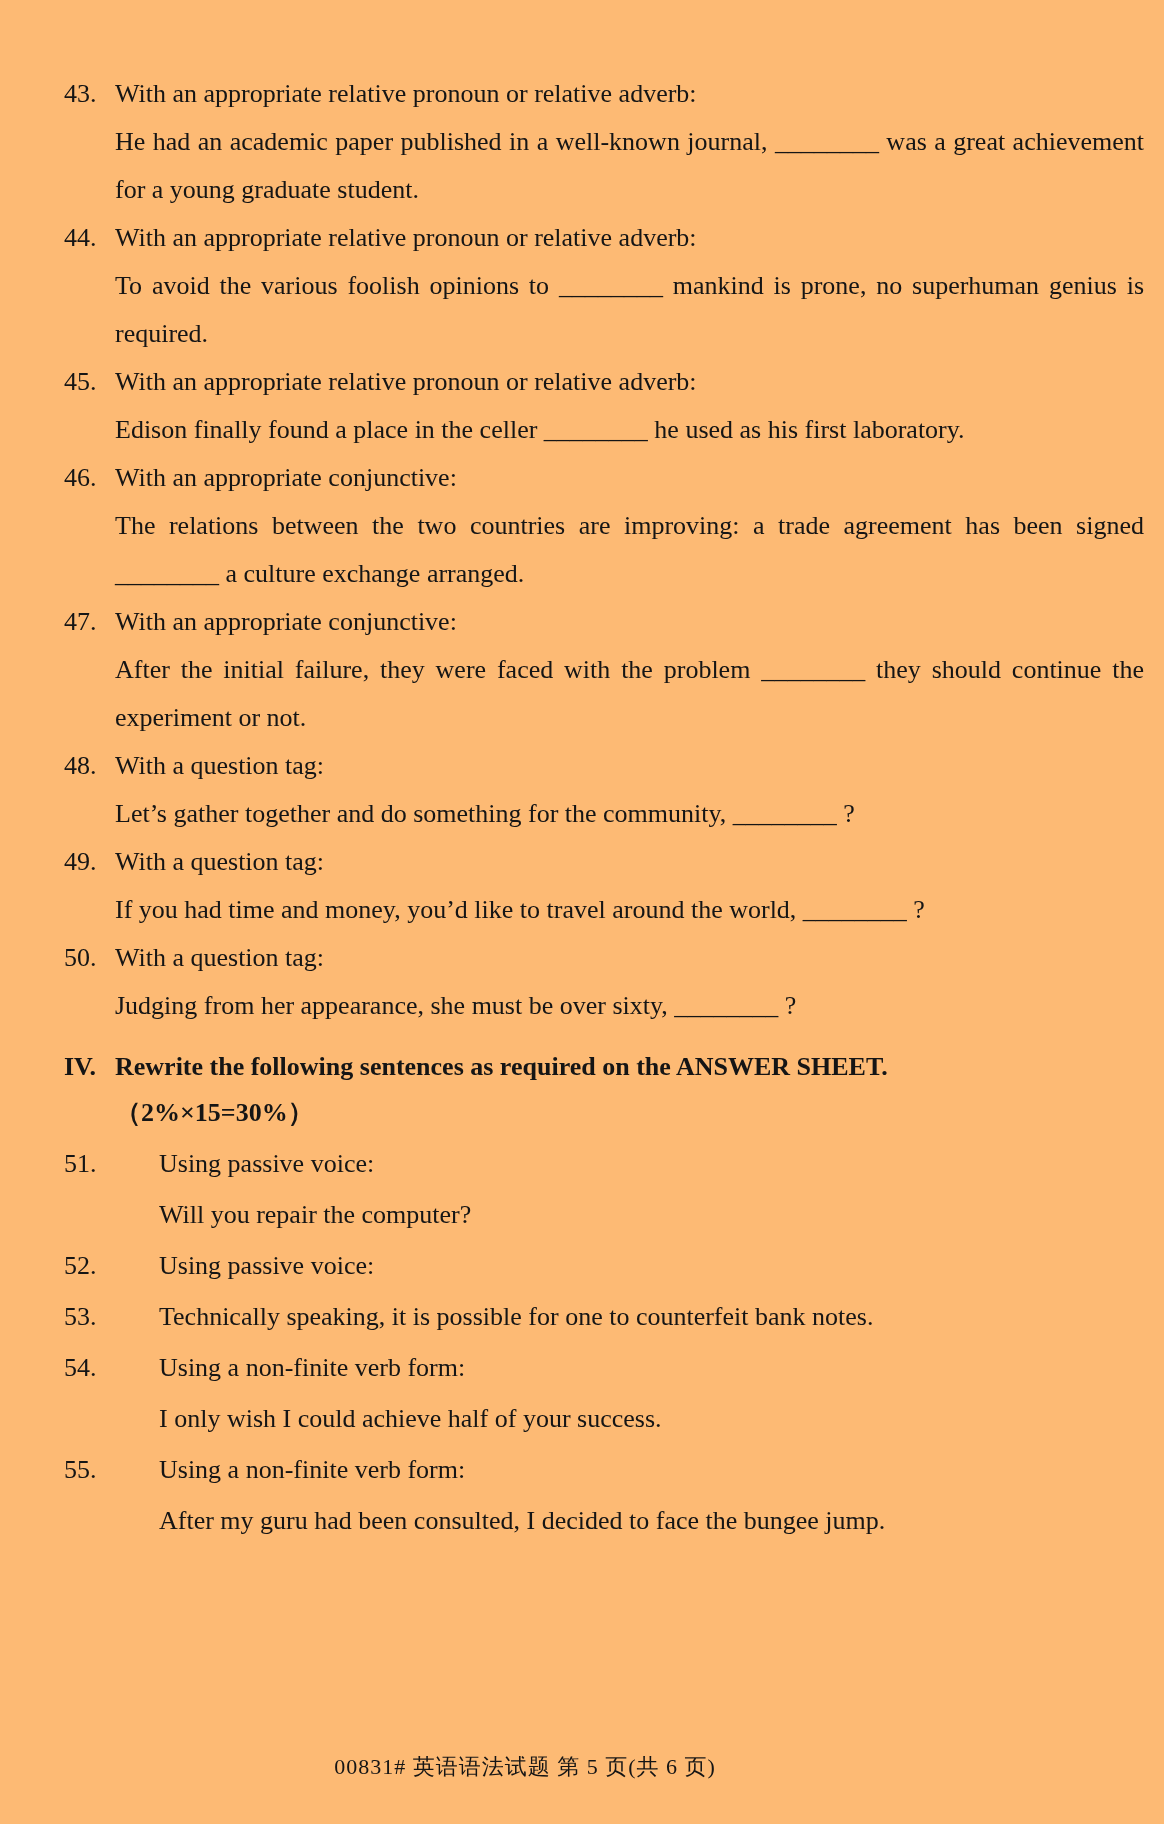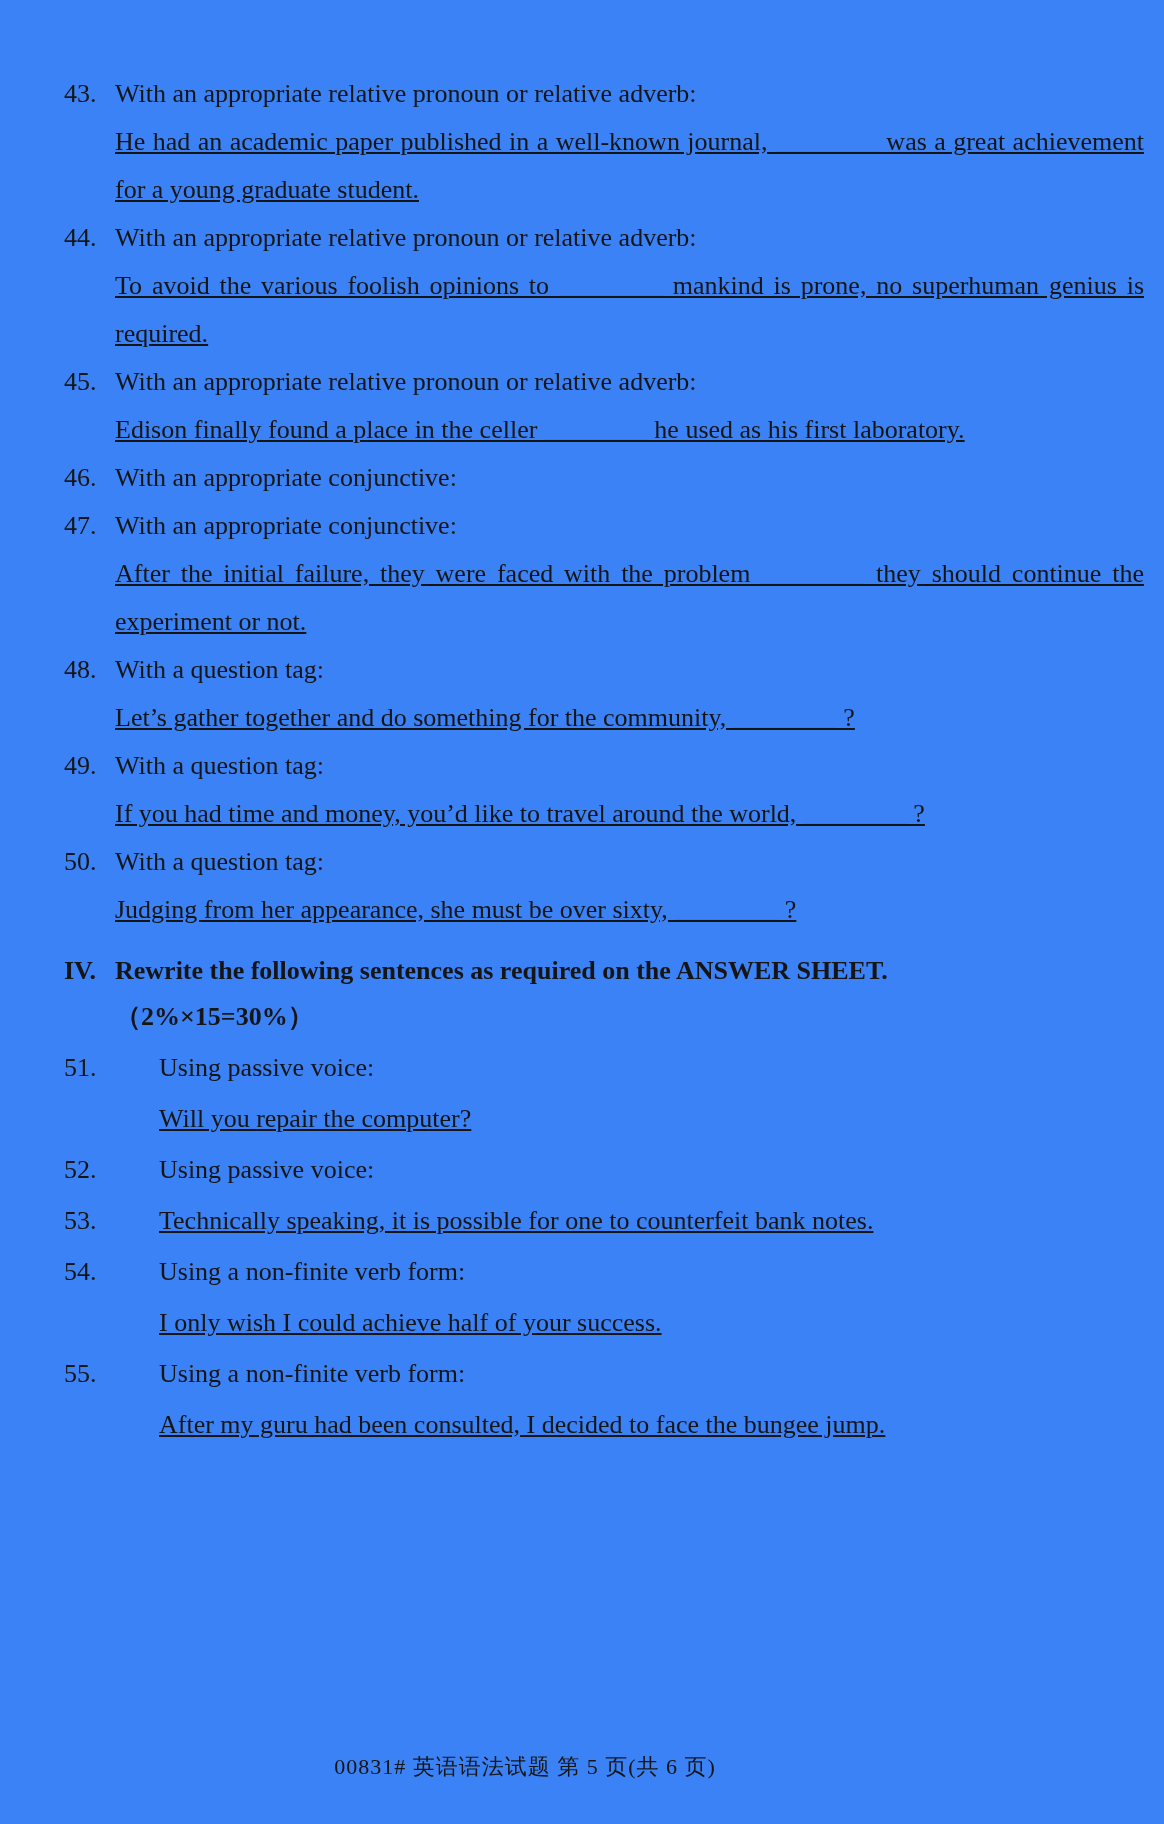--- a/index.html
+++ b/index.html
@@ -5,21 +5,21 @@
   html, body {
     margin: 0;
     padding: 0;
     background: #ffffff;
   }
   .page {
     position: relative;
     width: 1164px;
     height: 1824px;
     margin: 0 auto;
-    background: #3b82f6;
+    background: #fdba74;
     color: #151515;
     font-family: "Liberation Serif", "DejaVu Serif", serif;
     font-size: 26px;
     overflow: hidden;
   }
   .content {
     padding: 70px 20px 0 64px;
   }
   
   .question {
@@ -31,21 +31,20 @@
   .part2 .question { line-height: 51px; gap: 44px; }
   .q-num {
     white-space: nowrap;
   }
   .q-prompt {
     text-align: left;
   }
   .q-sentence {
     text-align: justify;
     text-justify: inter-word;
-    text-decoration: underline;
   }
   
   .section-heading {
     display: grid;
     grid-template-columns: 51px 1fr;
     align-items: start;
     font-weight: 700;
     line-height: 46px;
     margin-top: 14px;
     margin-bottom: 2px;
@@ -91,20 +90,21 @@
     <div class="q-text">
       <div class="q-prompt">With an appropriate relative pronoun or relative adverb:</div>
       <div class="q-sentence">Edison finally found a place in the celler ________ he used as his first laboratory.</div>
     </div>
   </div>
 
   <div class="question">
     <span class="q-num">46.</span>
     <div class="q-text">
       <div class="q-prompt">With an appropriate conjunctive:</div>
+      <div class="q-sentence">The relations between the two countries are improving: a trade agreement has been signed ________ a culture exchange arranged.</div>
     </div>
   </div>
 
   <div class="question">
     <span class="q-num">47.</span>
     <div class="q-text">
       <div class="q-prompt">With an appropriate conjunctive:</div>
       <div class="q-sentence">After the initial failure, they were faced with the problem ________ they should continue the experiment or not.</div>
     </div>
   </div>

